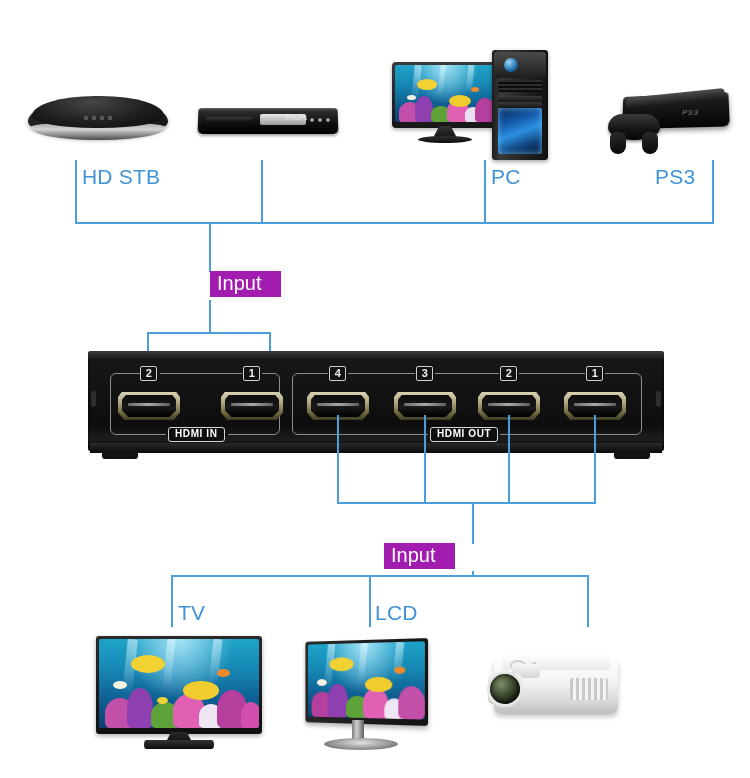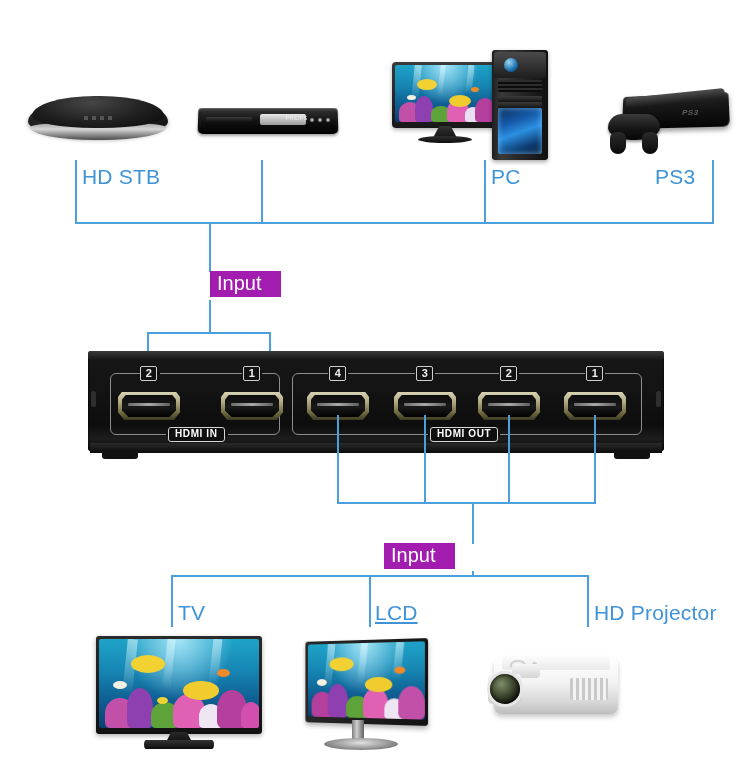--- a/index.html
+++ b/index.html
@@ -390,22 +390,21 @@
   <div class="vline" style="left:472px;top:502px;height:42px;"></div>
   <div class="badge" style="left:384px;top:543px;">Input</div>
 
   <div class="vline" style="left:472px;top:571px;height:6px;"></div>
   <div class="hline" style="left:171px;top:575px;width:418px;"></div>
   <div class="vline" style="left:171px;top:575px;height:52px;"></div>
   <div class="vline" style="left:369px;top:575px;height:52px;"></div>
   <div class="vline" style="left:587px;top:575px;height:52px;"></div>
 
   <div class="devlabel" style="left:178px;top:602px;">TV</div>
-  <div class="devlabel" style="left:375px;top:602px;text-decoration:underline;">LCD</div>
-  <div class="devlabel" style="left:594px;top:602px;">HD Projector</div>
+  <div class="devlabel" style="left:375px;top:602px;">LCD</div>
 
   <div class="art" style="left:96px;top:636px;width:166px;height:118px;">
     <div class="tv-bezel">
       <div class="screen-aq">
         <div class="aq-ray" style="left:26px;width:10px;"></div>
         <div class="aq-ray" style="left:66px;width:8px;height:56%;"></div>
         <div class="aq-ray" style="left:112px;width:9px;height:52%;"></div>
         <div class="coral" style="left:6px;width:30px;height:30px;background:#c24fa8;"></div>
         <div class="coral" style="left:28px;width:26px;height:40px;background:#8e3fb0;"></div>
         <div class="coral" style="left:52px;width:28px;height:26px;background:#5ea33a;"></div>

